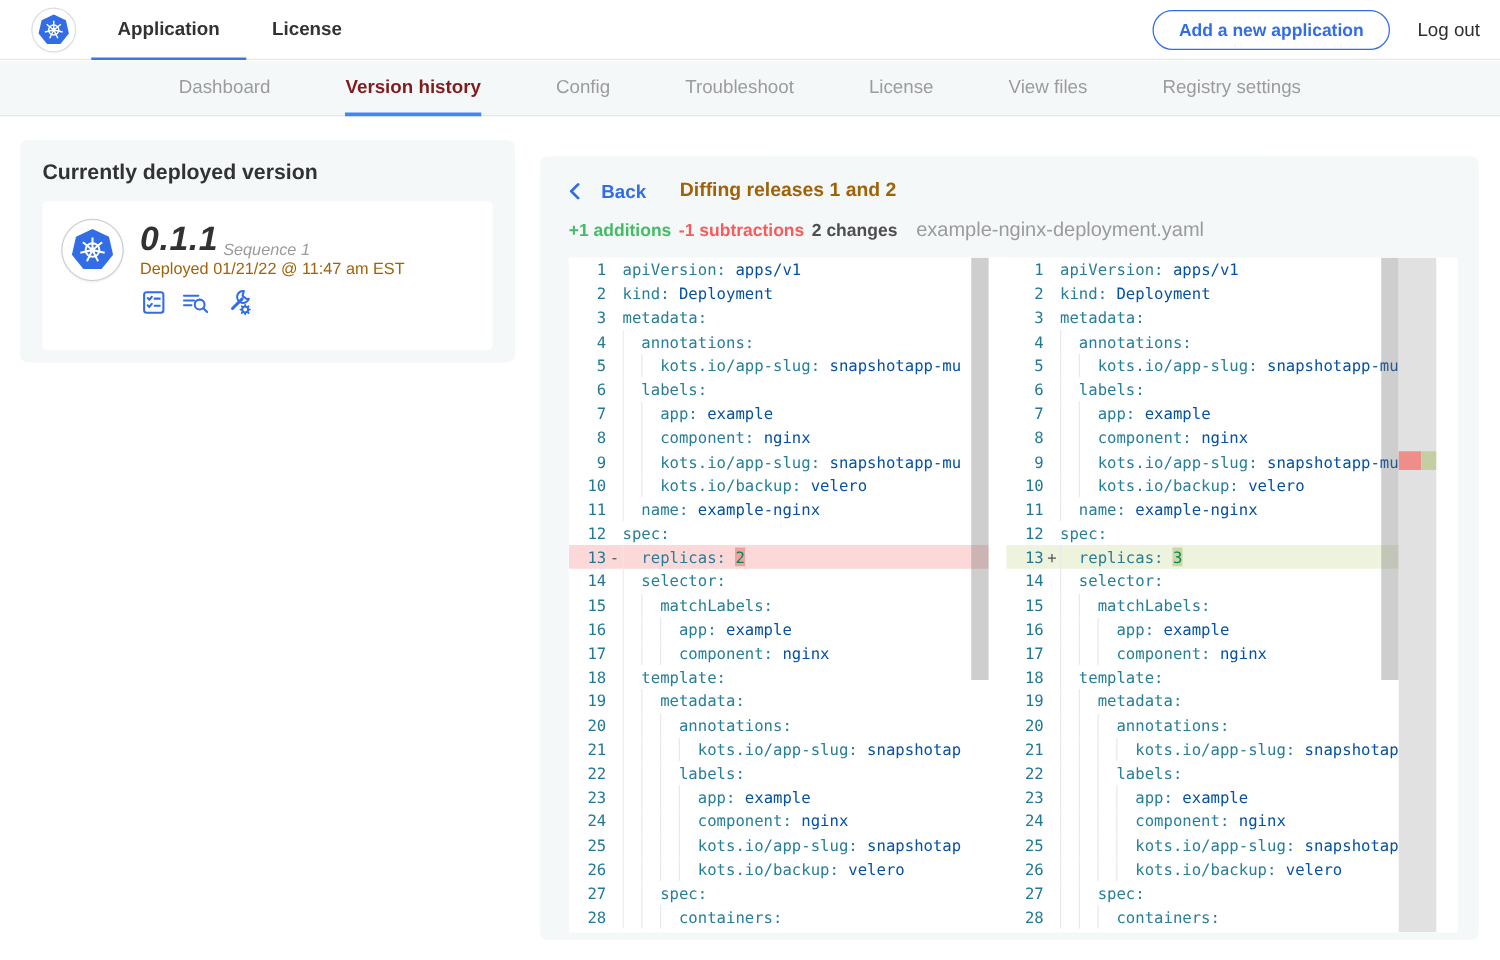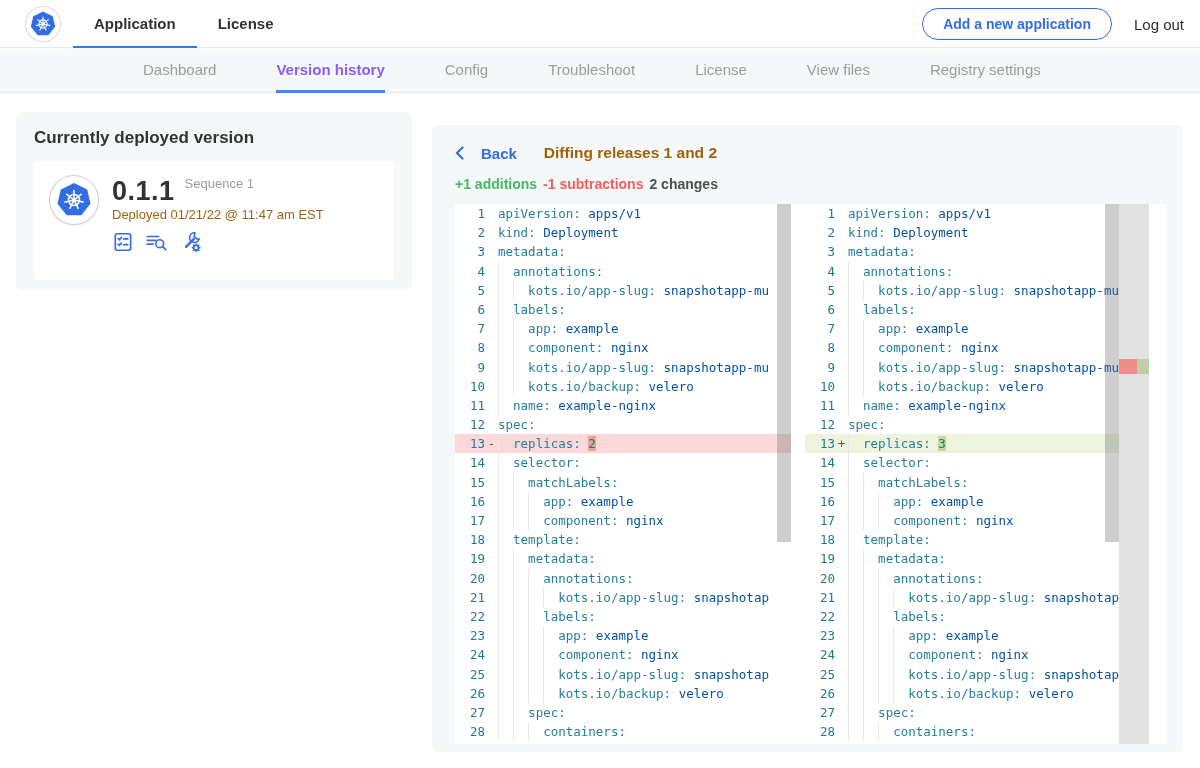--- a/index.html
+++ b/index.html
@@ -20,32 +20,32 @@
   .top-right { position:absolute; right:16px; top:0; height:48px; display:flex; align-items:center; gap:22px;justify-content:space-between; }
   .pill { background:#fff; border:1.5px solid #326de6; color:#326de6; font-family:inherit;
           font-size:14px; font-weight:700; border-radius:17px; padding:7px 20px; cursor:pointer; }
   .logout { font-size:15px; color:#2e2e2e; cursor:pointer; }
 
   
   .subnav { position:absolute; left:0; top:49px; width:1200px; height:44px; background:#f5f8f9;
             border-bottom:1px solid #e4e8ea; display:flex; gap:60px; padding-left:143px; }
   .subnav-item { height:44px; display:flex; align-items:center; font-size:15px; color:#9c9c9c;
                  cursor:pointer; border-bottom:3px solid transparent; }
-  .subnav-item.active { color:#8b5cf6; font-weight:700; border-bottom:3px solid #4285f4; }
+  .subnav-item.active { color:#7f1d1d; font-weight:700; border-bottom:3px solid #4285f4; }
 
   
   .deployed-card { position:absolute; left:16px; top:112px; width:396px; height:178px;
                    background:#f5f8f9; border-radius:6px; padding:16px 18px; }
   .deployed-title { font-size:17px; font-weight:700; color:#323232; }
   .version-card { margin-top:13px; background:#fff; border-radius:4px; padding:15px 16px; height:119px;
                   display:flex; gap:14px; }
   .k8s-big { width:48px; height:48px; border-radius:50%; background:#fff; flex:none;
              box-shadow:0 0 0 1px #c9d0d6, 0 1px 3px rgba(0,0,0,.12);
              display:flex; align-items:center; justify-content:center; }
-  .ver-row { display:flex; align-items:flex-start; gap:10px; }
+  .ver-row { display:flex; align-items:flex-end; gap:4px;font-style:italic; }
   .ver-num { font-size:27px; font-weight:800; color:#323232; letter-spacing:.5px; }
   .ver-seq { font-size:13px; color:#9b9b9b; }
   .ver-date { font-size:13px; color:#a16207; }
   .ver-icons { margin-top:8px; display:flex; align-items:center; gap:11px; }
   .ver-icons svg { cursor:pointer; }
 
   
   .diff-card { position:absolute; left:432px; top:125px; width:751px; height:627px;
                background:#f5f8f9; border-radius:6px; padding:19px 17px 10px 23px; }
   .diff-header { display:flex; align-items:center; }
@@ -217,20 +217,21 @@
           <polyline points="7.5,1.5 2,7 7.5,12.5" fill="none" stroke="#326de6" stroke-width="2.2" stroke-linecap="round" stroke-linejoin="round"></polyline>
         </svg>
         <span>Back</span>
       </div>
       <span class="diff-title">Diffing releases 1 and 2</span>
     </div>
     <div class="diff-stats">
       <span class="stat-add">+1 additions</span>
       <span class="stat-sub">-1 subtractions</span>
       <span class="stat-chg">2 changes</span>
+      <span class="diff-filename">example-nginx-deployment.yaml</span>
     </div>
 
     <div class="editors">
       <div class="editor editor-left">
         <div class="lines-wrap">
             <div class="crow">
               <span class="lnum">1</span>
               <span class="lmark"></span>
               <span class="lcode"><span><span class="ckey">apiVersion:</span> <span class="cval">apps/v1</span></span></span>
             </div>

